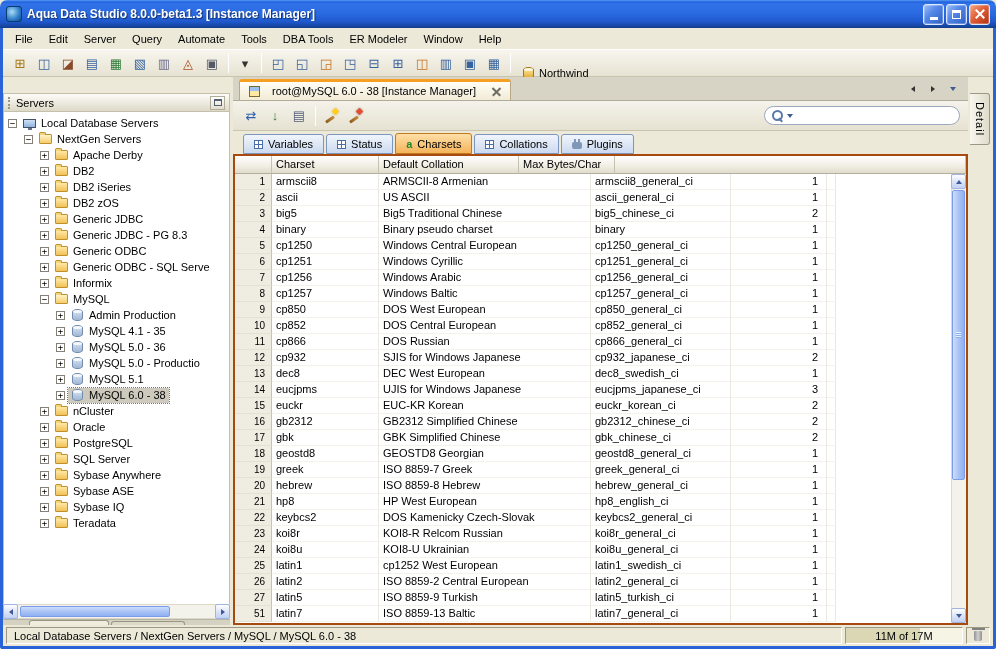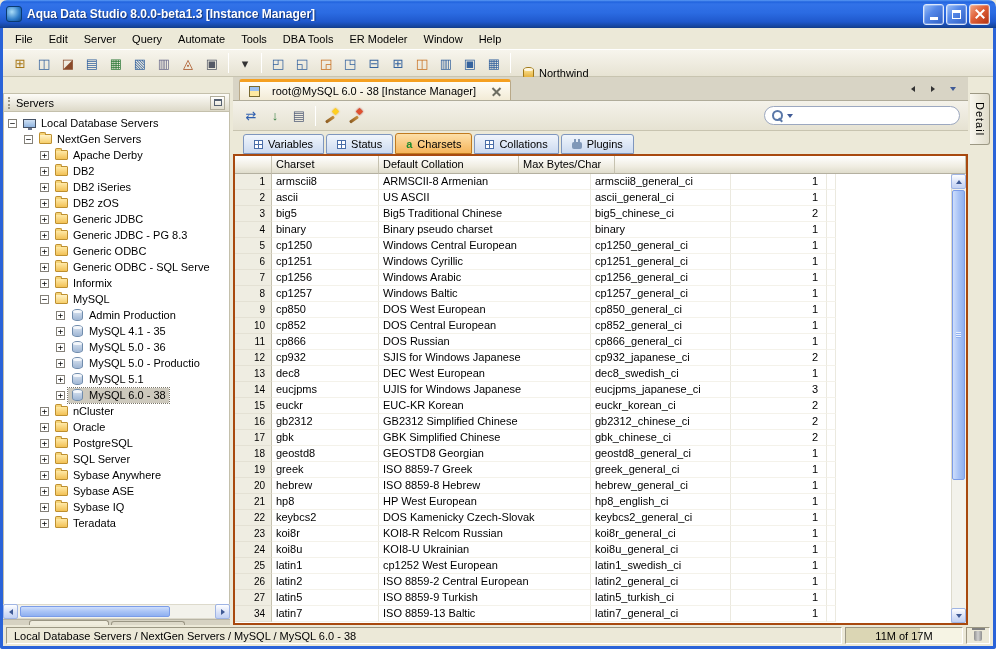--- a/index.html
+++ b/index.html
@@ -838,21 +838,21 @@
             </div>
             <div class="grow">
               <span class="num w-num">27</span>
               <span class="cell w-c1">latin5</span>
               <span class="cell w-c2">ISO 8859-9 Turkish</span>
               <span class="cell w-c3">latin5_turkish_ci</span>
               <span class="cell w-c4">1</span>
               <span class="cell fill"></span>
             </div>
             <div class="grow">
-              <span class="num w-num">34</span>
+              <span class="num w-num">51</span>
               <span class="cell w-c1">latin7</span>
               <span class="cell w-c2">ISO 8859-13 Baltic</span>
               <span class="cell w-c3">latin7_general_ci</span>
               <span class="cell w-c4">1</span>
               <span class="cell fill"></span>
             </div>
           </div>
         <div id="grid-vsb">
           <span class="sbtn" id="vsb-up">
               <span class="tri-up"></span>

